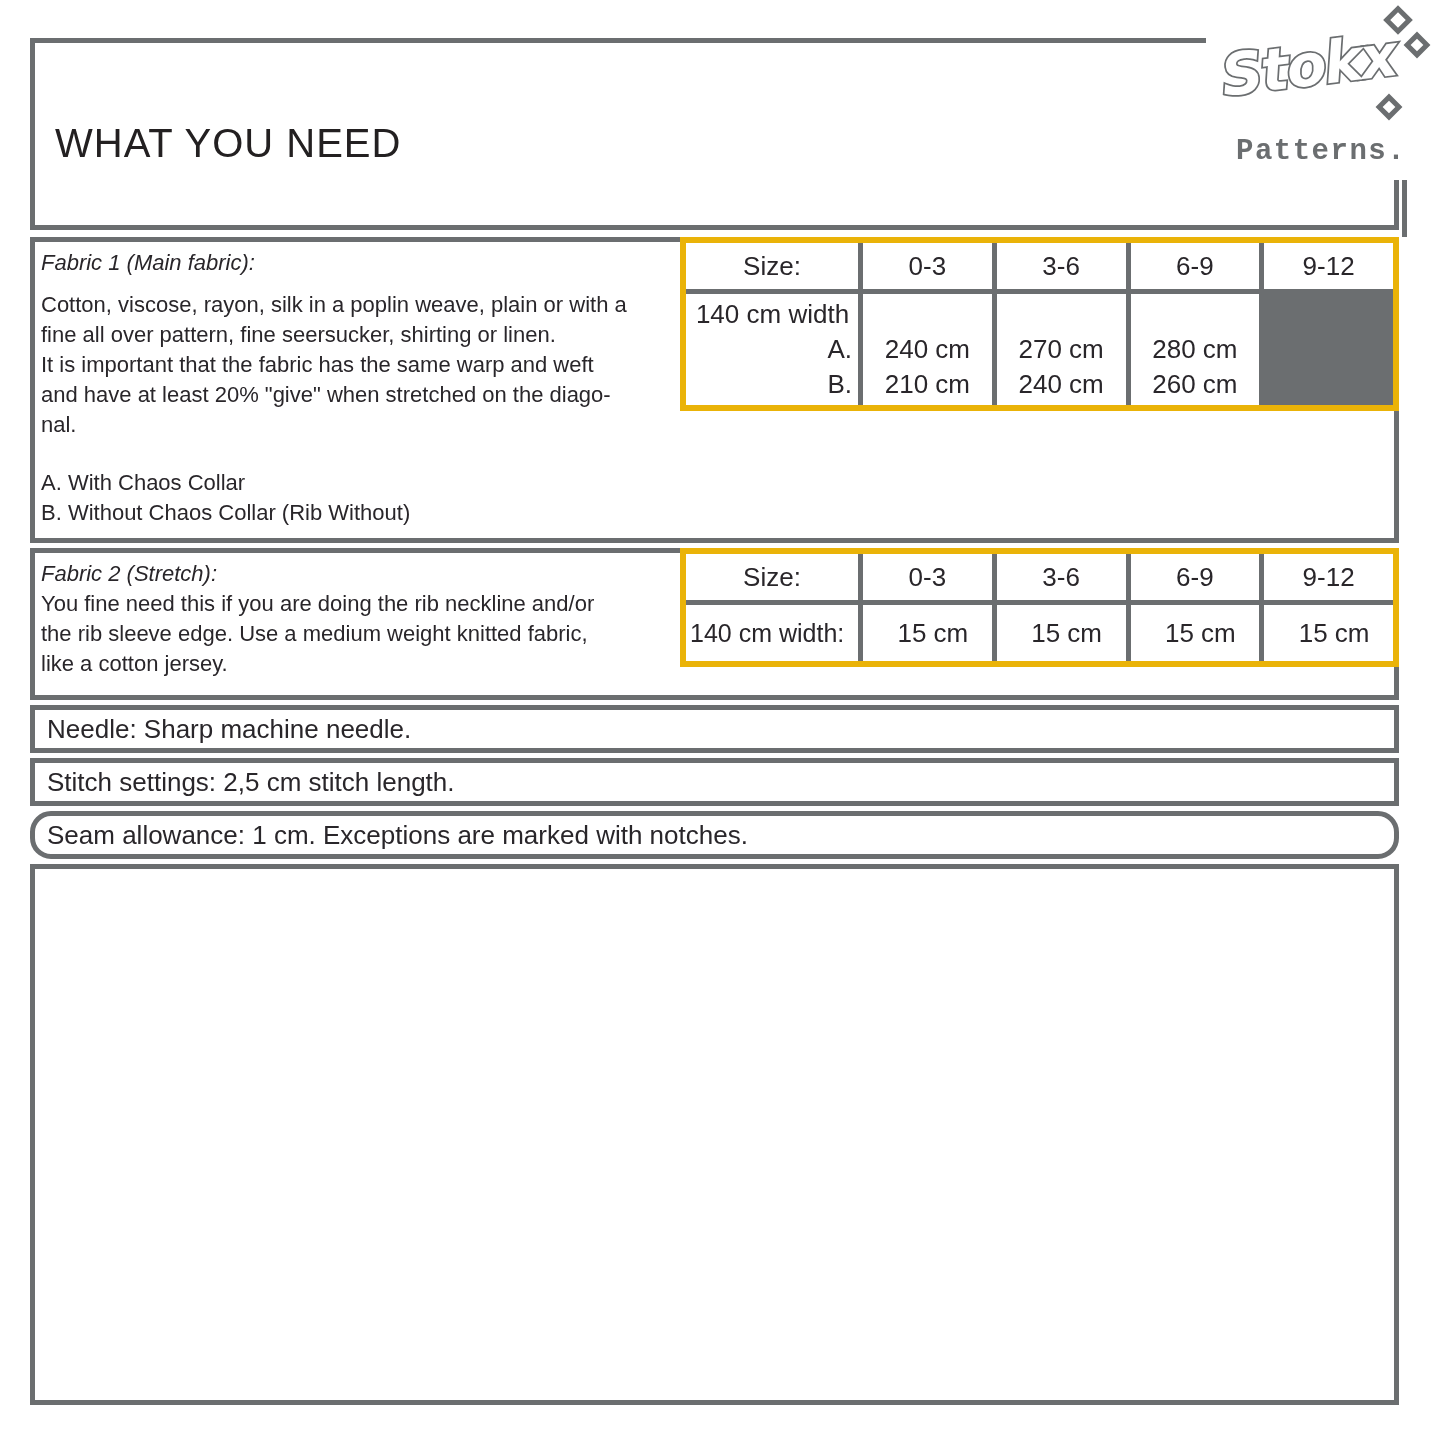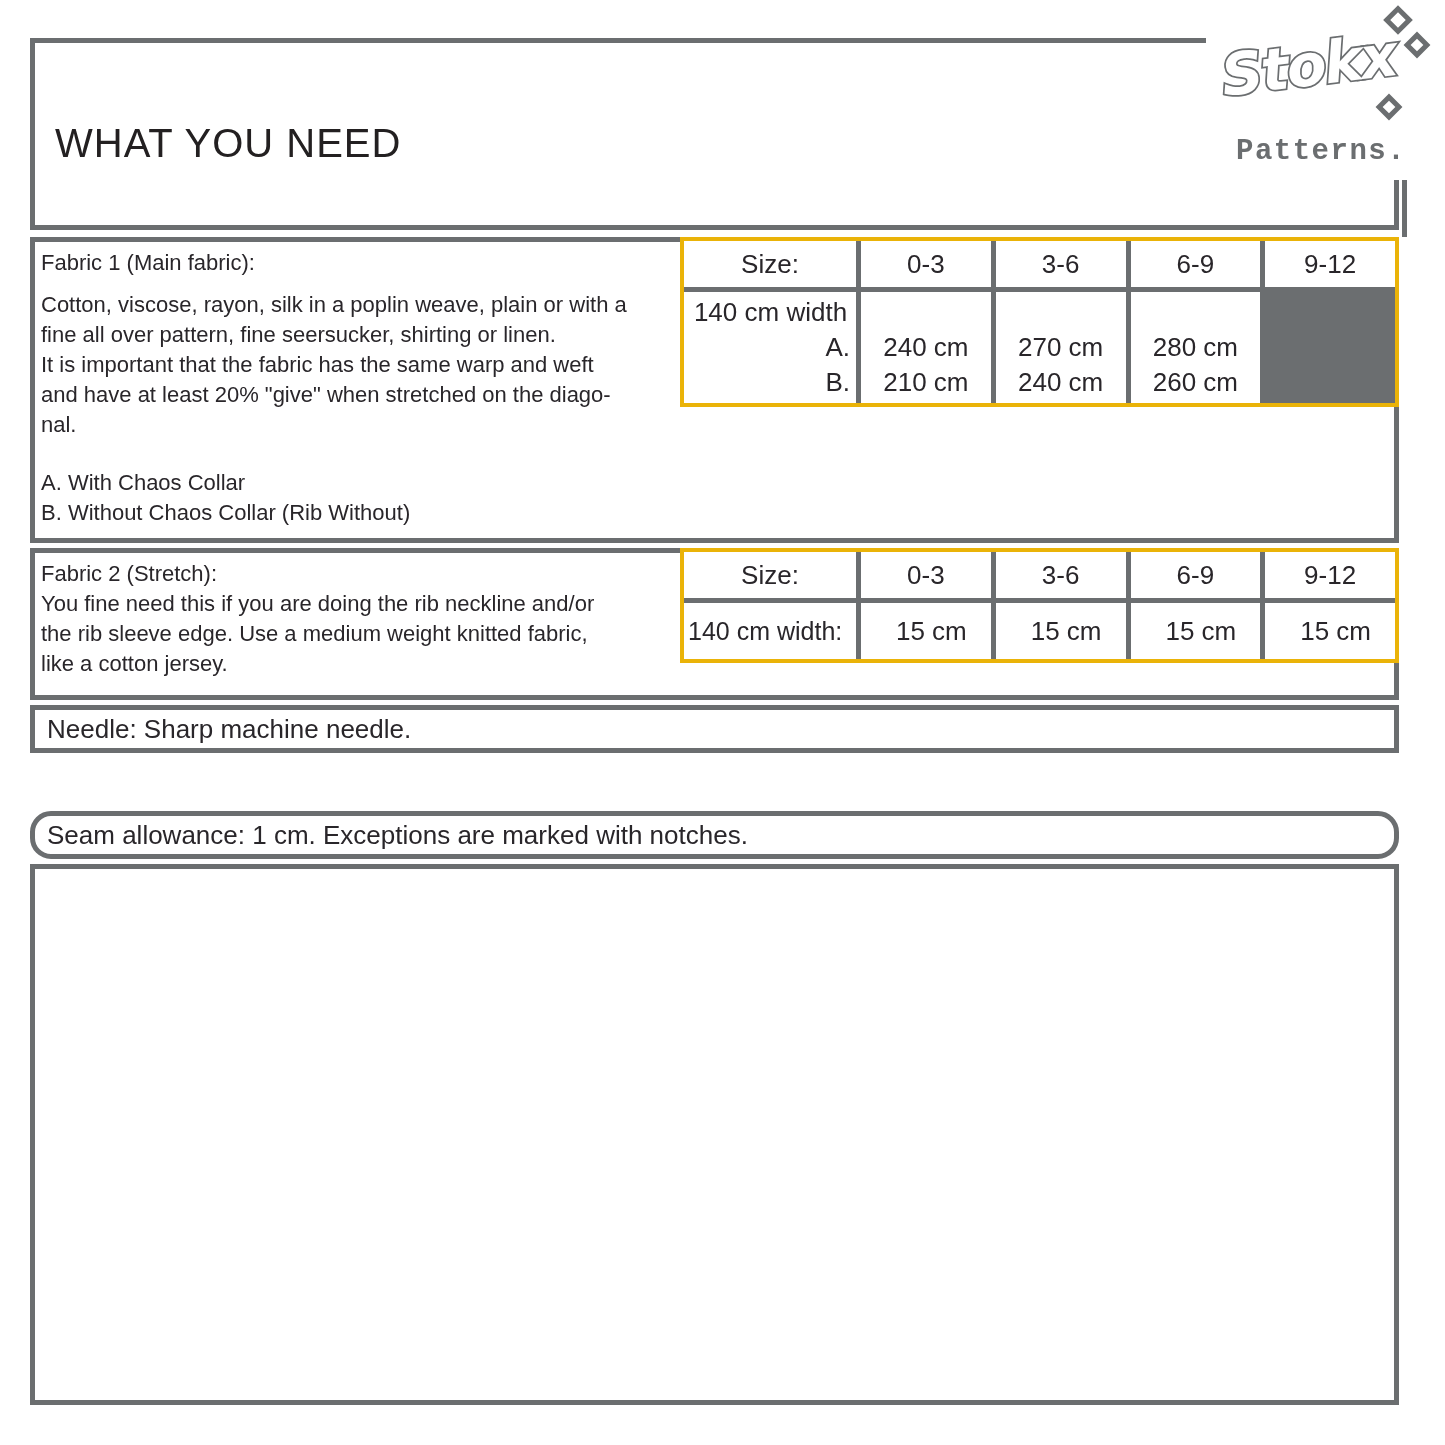--- a/index.html
+++ b/index.html
@@ -36,42 +36,42 @@
     color:#232021;
   }
 
   .section-text{
     padding:6px 12px 0 6px;
     font-size:22px;
     line-height:30px;
     width:640px;
     box-sizing:border-box;
   }
-  .section-heading{margin:0 0 12px 0;font-weight:400;}
+  .section-heading{margin:0 0 12px 0;font-weight:400;font-style:italic;}
   #fabric2-box .section-heading{margin:0;}
   .multiline{white-space:pre-line;}
   .options{margin-top:28px;}
 
   .note-row{
     display:flex;
     align-items:center;
     padding-left:12px;
     font-size:26px;
   }
 
   
   .size-table{
     position:absolute;
     top:-5px;right:-5px;
     width:719px;
     display:grid;
     grid-template-columns:172px repeat(4,1fr);
     gap:5px;
     background:#6b6e70;
-    border:4px solid #eab308;
+    border:6px solid #eab308;
     box-sizing:border-box;
     font-size:26px;
   }
   .size-table .cell{background:#fff;}
   #fabric1-table{grid-template-rows:46px 111px;}
   #fabric2-table{grid-template-rows:46px 56px;}
   .st-head{display:flex;align-items:center;justify-content:center;}
   .f1-col1{padding:3px 3px 0 4px;line-height:35px;}
   .f1-col1 .w-label{text-align:center;}
   .f1-col1 .ab{text-align:right;padding-right:3px;}
@@ -167,20 +167,23 @@
       <div class="cell f2-val">15 cm</div>
       <div class="cell f2-val">15 cm</div>
       <div class="cell f2-val">15 cm</div>
       <div class="cell f2-val">15 cm</div>
     </div>
   </div>
 
   <div class="box note-row" id="needle-box">
     <span>Needle: Sharp machine needle.</span>
   </div>
+  <div class="box note-row" id="stitch-box">
+    <span>Stitch settings: 2,5 cm stitch length.</span>
+  </div>
   <div class="box note-row" id="seam-box">
     <span>Seam allowance: 1 cm. Exceptions are marked with notches.</span>
   </div>
 
   <div class="box" id="footer-box"></div>
 
   <div class="logo-patch"></div>
   <div class="header-right-stub"></div>
 
   <svg class="logo" viewBox="0 0 210 175">

